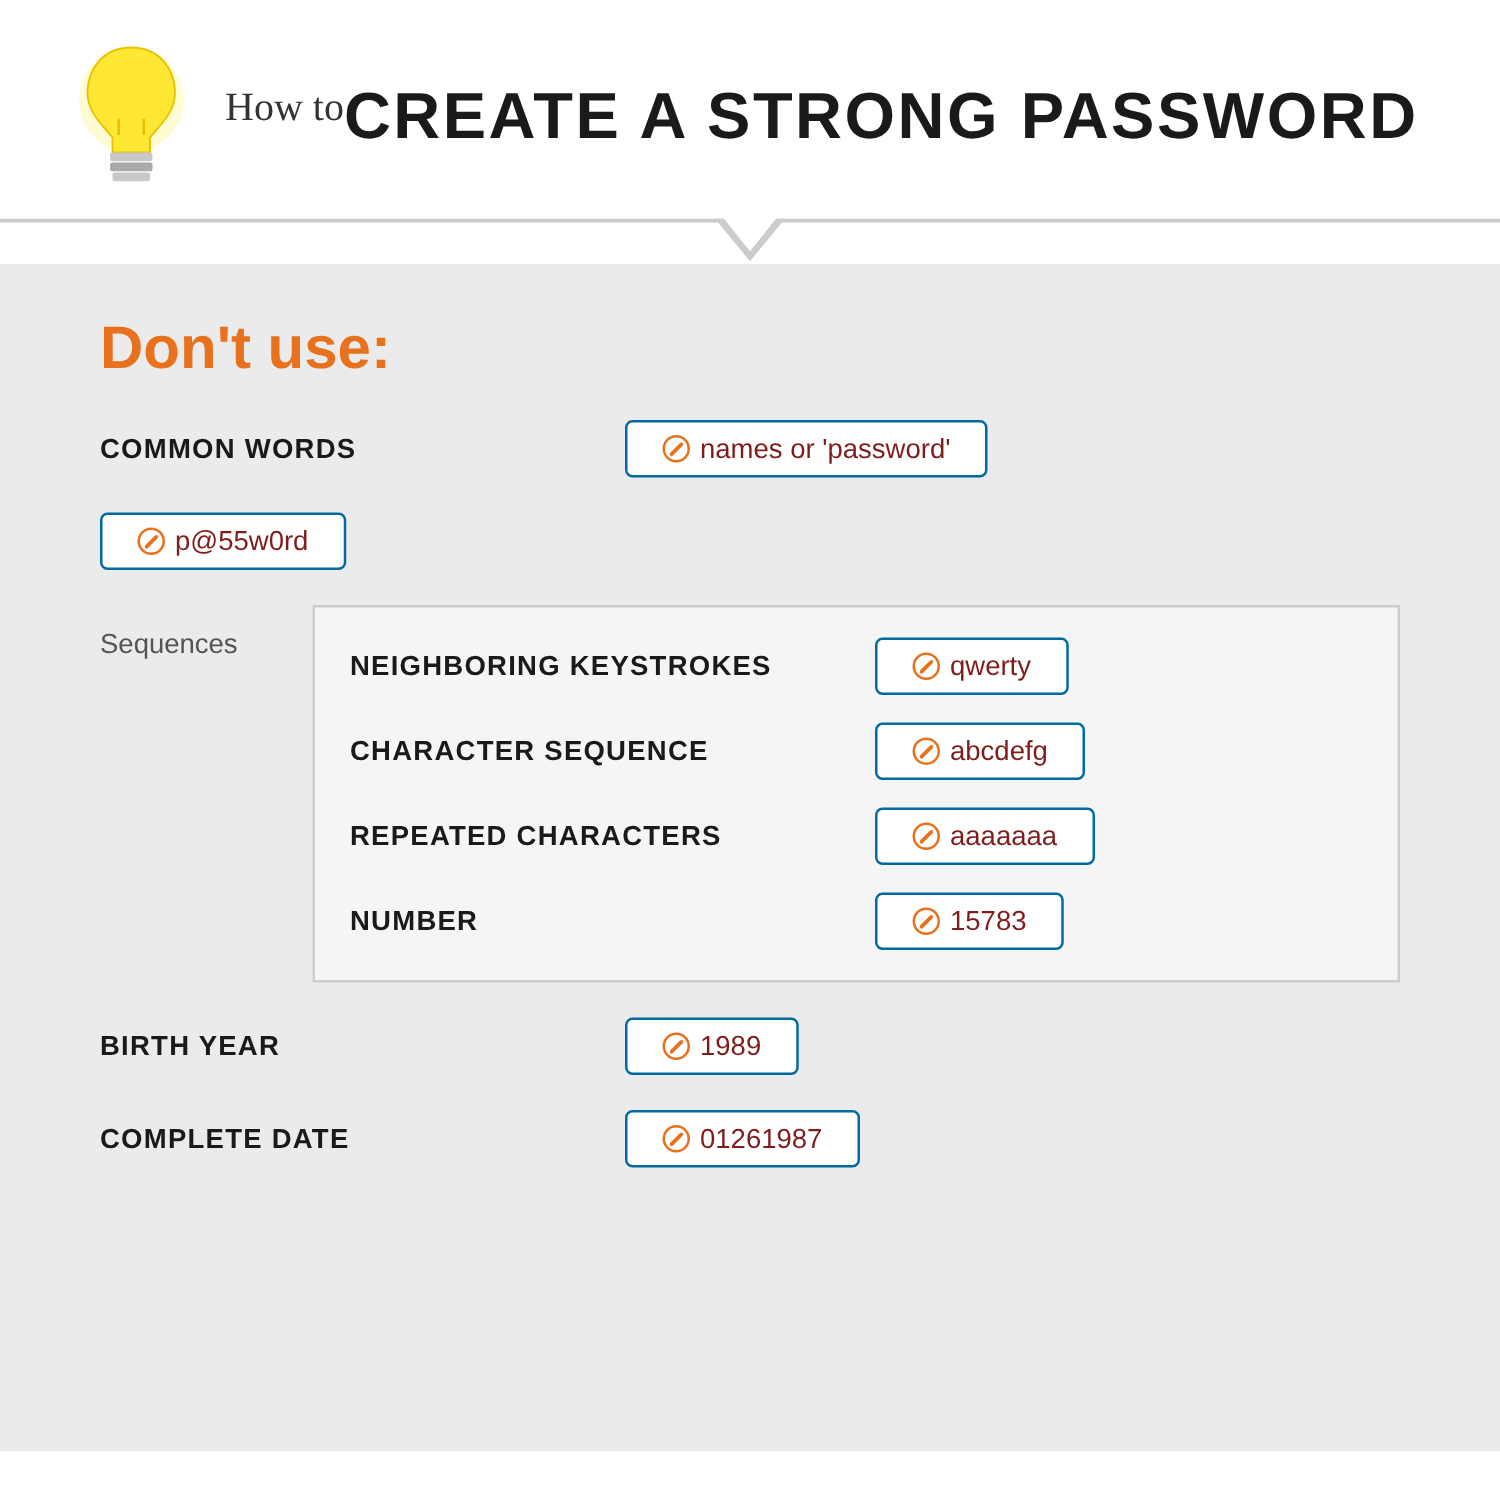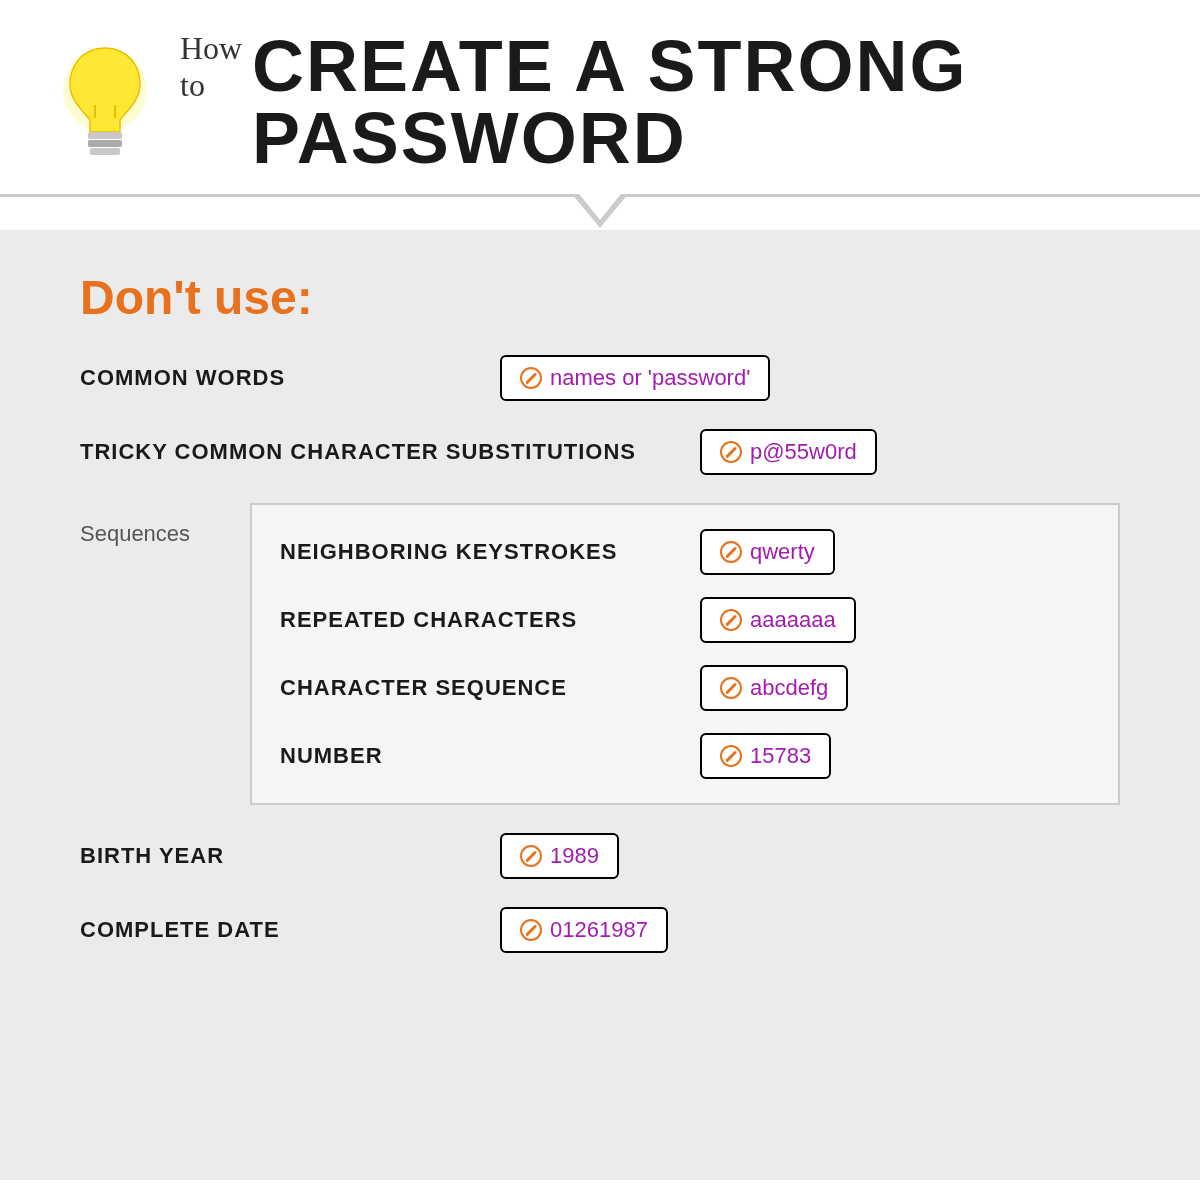--- a/index.html
+++ b/index.html
@@ -29,21 +29,21 @@
 
     .how-to-text {
       font-size: 32px;
       font-weight: 400;
       color: #333;
       font-family: 'Segoe Script', 'Comic Sans MS', cursive;
       margin-bottom: 2px;
     }
 
     .main-title {
-      font-size: 72px;
+      font-size: 52px;
       font-weight: 900;
       color: #1a1a1a;
       text-transform: uppercase;
       letter-spacing: 2px;
       line-height: 1;
     }
 
     
     .divider-container {
       position: relative;
@@ -115,26 +115,26 @@
     }
 
     .item-label.wide {
       min-width: 620px;
     }
 
     .badge {
       display: flex;
       align-items: center;
       gap: 8px;
-      border: 2px solid #000000;
+      border: 2px solid #0369a1;
       border-radius: 6px;
-      padding: 8px 18px;
+      padding: 8px 28px;
       background: #ffffff;
       font-size: 22px;
-      color: #a21caf;
+      color: #7f1d1d;
     }
 
     .no-icon {
       width: 22px;
       height: 22px;
       border-radius: 50%;
       border: 2.5px solid #e8711e;
       display: flex;
       align-items: center;
       justify-content: center;
@@ -222,56 +222,55 @@
 
   <div class="item-row">
     <div class="item-label">COMMON WORDS</div>
     <div class="badge">
       <div class="no-icon"></div>
       <span>names or 'password'</span>
     </div>
   </div>
 
   <div class="item-row">
-    <div class="item-label wide">TRICKY COMMON CHARACTER SUBSTITUTIONS</div>
     <div class="badge">
       <div class="no-icon"></div>
       <span>p@55w0rd</span>
     </div>
   </div>
 
   <div class="sequences-section">
     <div class="sequences-label">Sequences</div>
     <div class="sequences-box">
 
       <div class="item-row">
         <div class="item-label">NEIGHBORING KEYSTROKES</div>
         <div class="badge">
           <div class="no-icon"></div>
           <span>qwerty</span>
         </div>
       </div>
 
       <div class="item-row">
+        <div class="item-label">CHARACTER SEQUENCE</div>
+        <div class="badge">
+          <div class="no-icon"></div>
+          <span>abcdefg</span>
+        </div>
+      </div>
+
+      <div class="item-row">
         <div class="item-label">REPEATED CHARACTERS</div>
         <div class="badge">
           <div class="no-icon"></div>
           <span>aaaaaaa</span>
         </div>
       </div>
 
       <div class="item-row">
-        <div class="item-label">CHARACTER SEQUENCE</div>
-        <div class="badge">
-          <div class="no-icon"></div>
-          <span>abcdefg</span>
-        </div>
-      </div>
-
-      <div class="item-row">
         <div class="item-label">NUMBER</div>
         <div class="badge">
           <div class="no-icon"></div>
           <span>15783</span>
         </div>
       </div>
 
     </div>
   </div>
 

